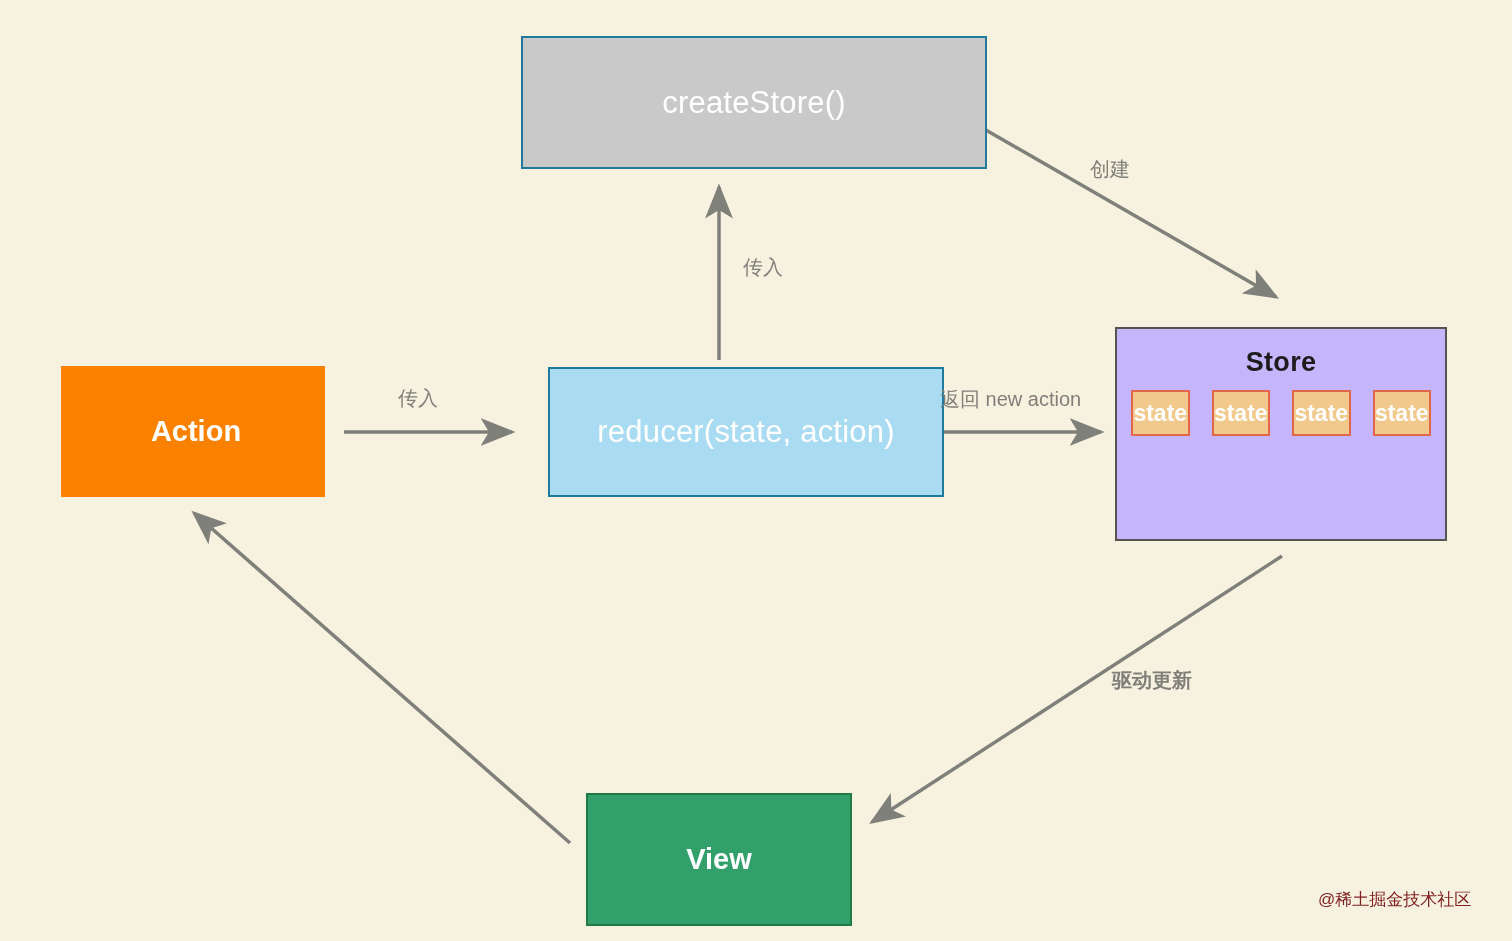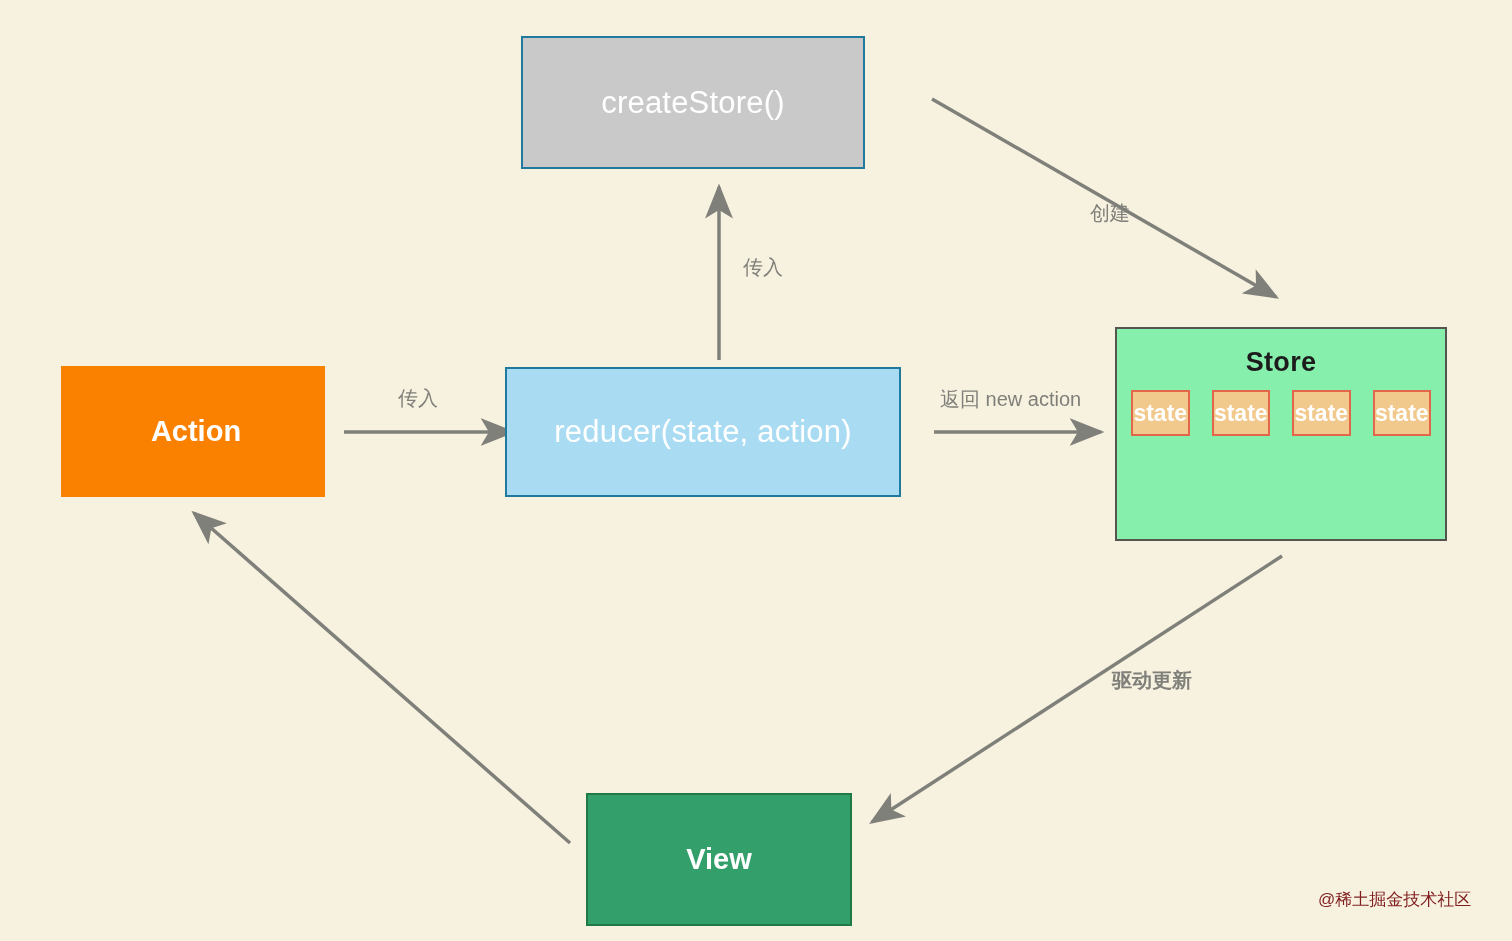--- a/index.html
+++ b/index.html
@@ -29,33 +29,33 @@
     position: absolute;
     box-sizing: border-box;
     display: flex;
     align-items: center;
     justify-content: center;
   }
   
   #node-createstore {
     left: 521px;
     top: 36px;
-    width: 344px;
+    width: 466px;
     height: 133px;
     background: #c9c9c9;
     border: 2px solid #1f7a9e;
   }
   #node-createstore .node-label {
     color: #ffffff;
     font-size: 31px;
     letter-spacing: 0.2px;
   }
   
   #node-reducer {
-    left: 505px;
+    left: 548px;
     top: 367px;
     width: 396px;
     height: 130px;
     background: #a9dcf2;
     border: 2px solid #1f7a9e;
   }
   #node-reducer .node-label {
     color: #ffffff;
     font-size: 31px;
     letter-spacing: 0.2px;
@@ -89,21 +89,21 @@
     color: #ffffff;
     font-size: 29px;
     font-weight: bold;
   }
   
   #node-store {
     left: 1115px;
     top: 327px;
     width: 332px;
     height: 214px;
-    background: #86efac;
+    background: #c4b5fd;
     border: 2px solid #555550;
     display: block;
   }
   #store-title {
     text-align: center;
     color: #1c1c1c;
     font-size: 27px;
     font-weight: bold;
     margin-top: 18px;
     letter-spacing: 0.3px;
@@ -131,21 +131,21 @@
     position: absolute;
     color: #80807a;
     font-size: 20px;
     white-space: nowrap;
     line-height: 1.25;
   }
   .edge-label.center {
     text-align: center;
   }
   #label-chuanru-vertical { left: 743px; top: 255px; }
-  #label-chuangjian      { left: 1090px; top: 157px; margin-top: 44px; }
+  #label-chuangjian      { left: 1090px; top: 157px; }
   #label-chuanru-horiz   { left: 398px; top: 386px; }
   #label-return-newstate { left: 940px; top: 387px; }
   #label-qudong-gengxin  { left: 1112px; top: 668px; font-weight: bold; }
   #label-chufa {
     left: 227px;
     top: 655px;
     text-align: center;
     width: 160px;
   }
   #watermark {

